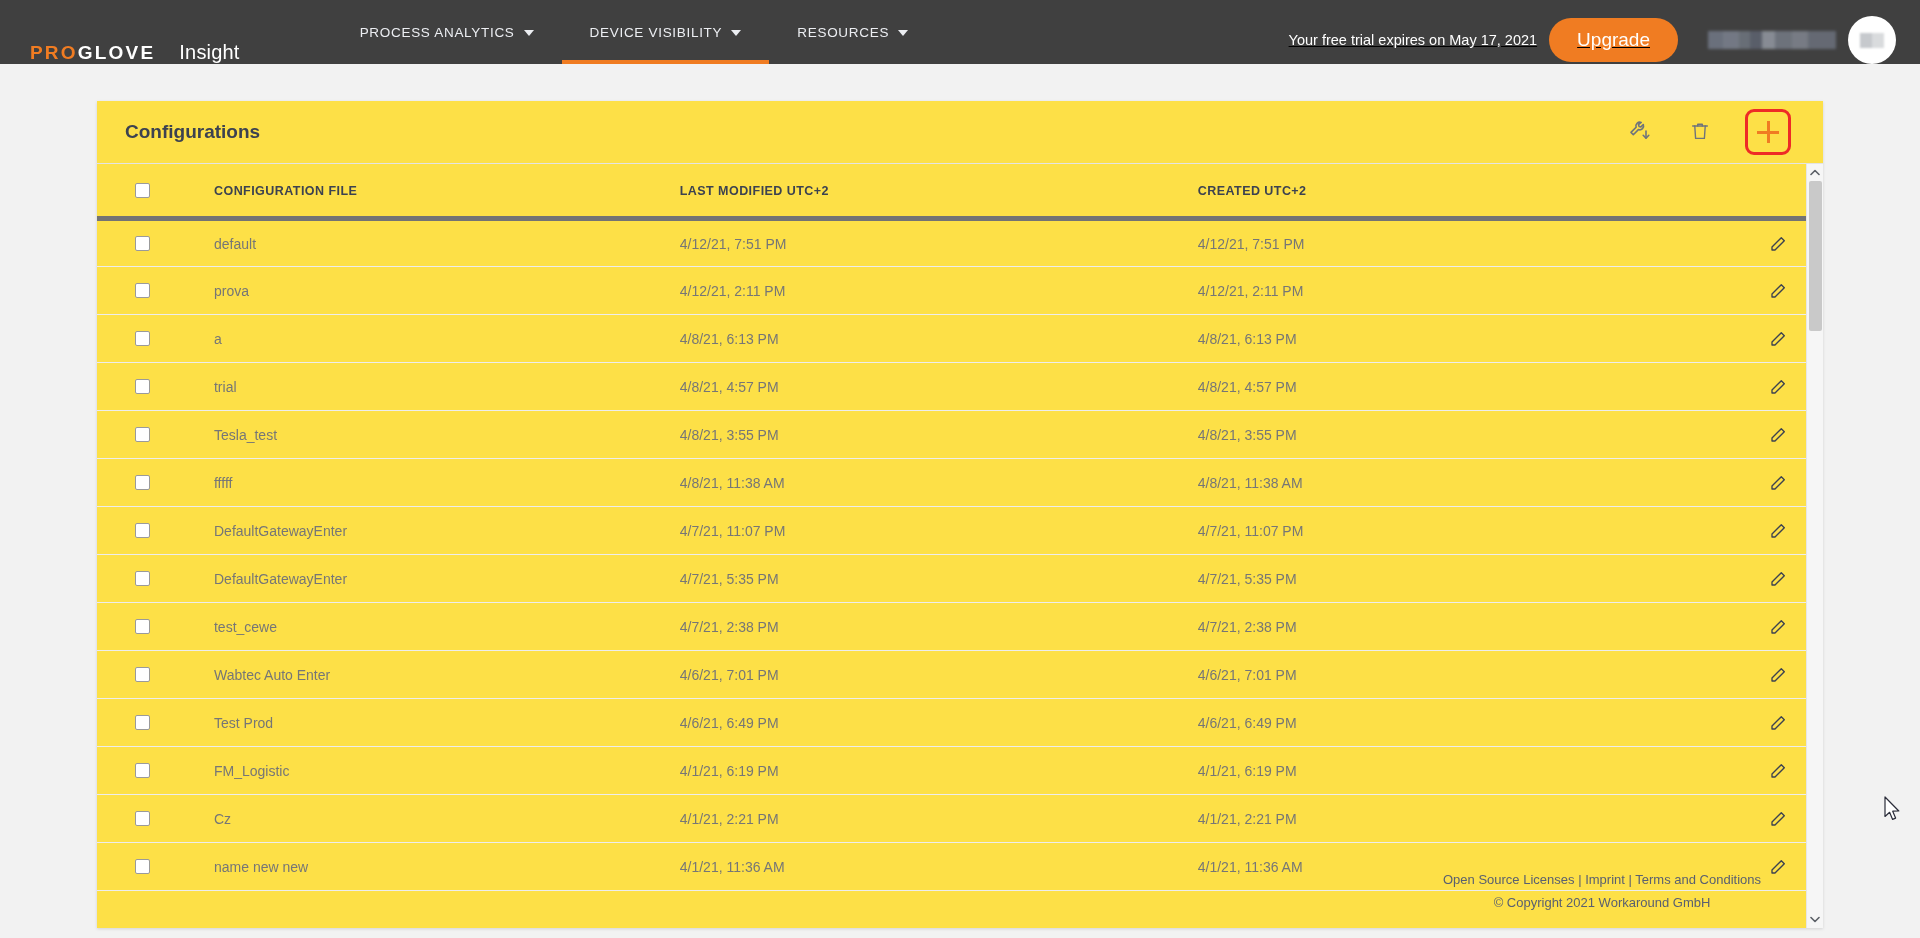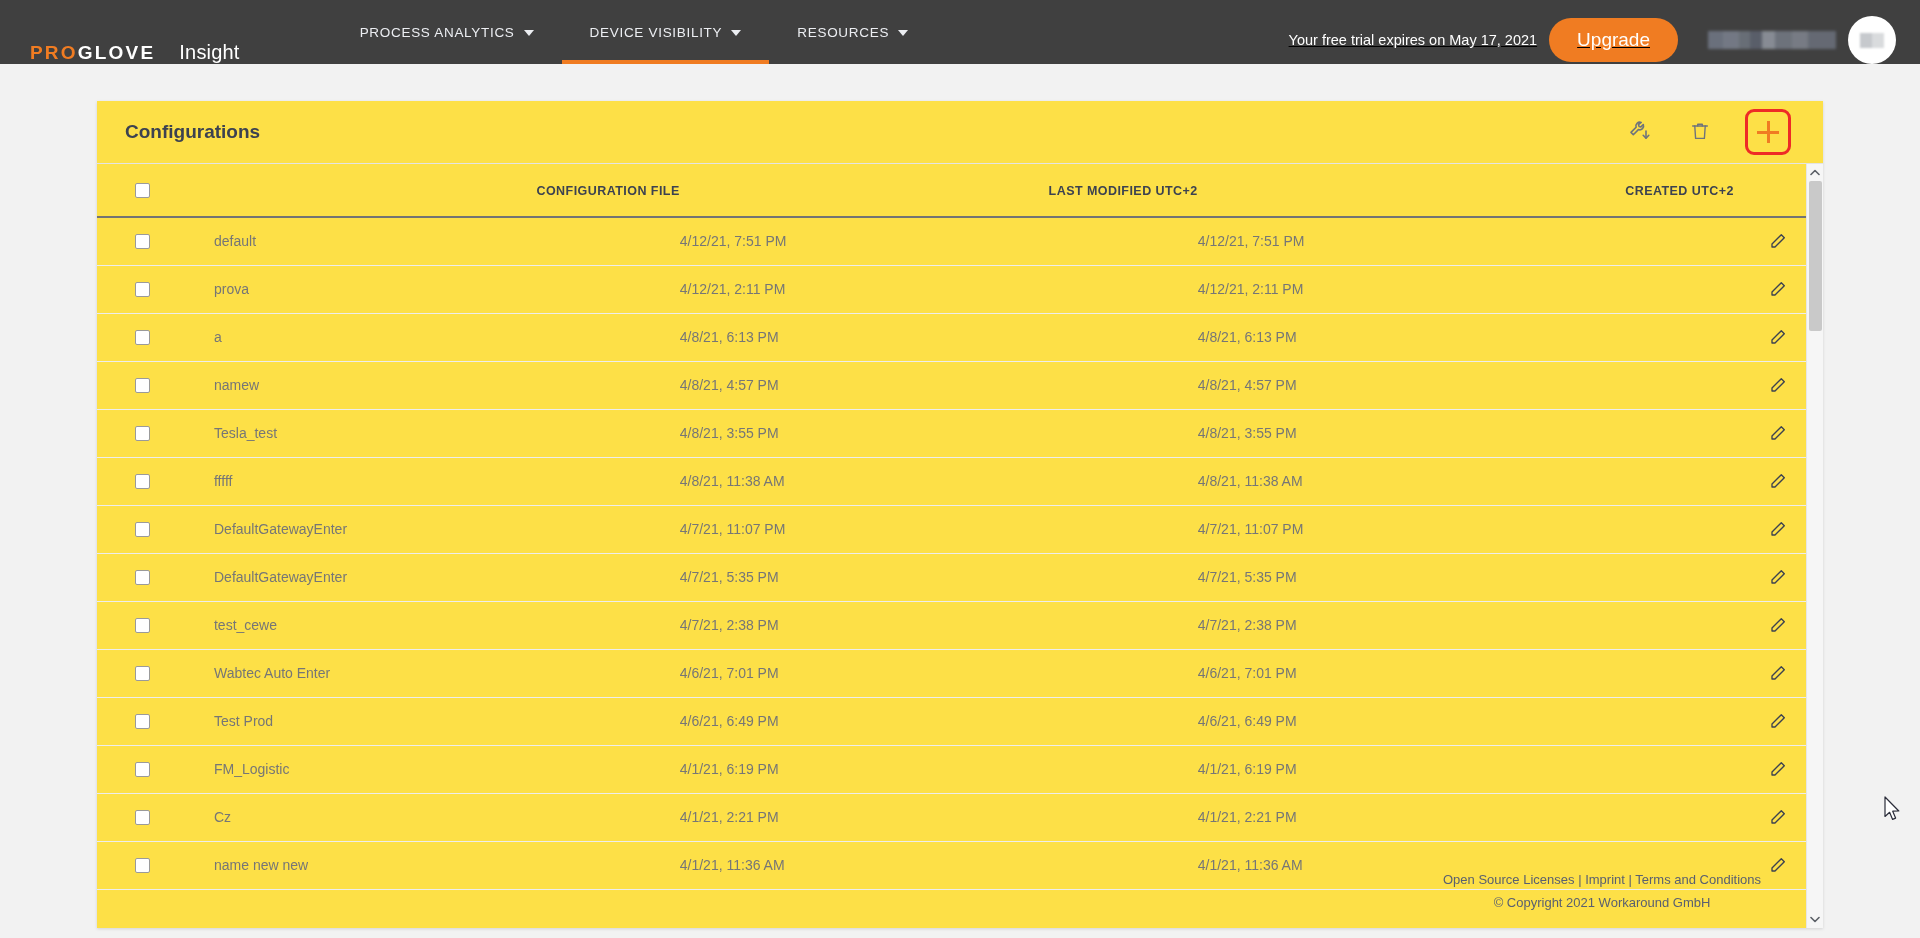--- a/index.html
+++ b/index.html
@@ -110,24 +110,24 @@
   }
   .plus-v, .plus-h { position: absolute; background: #f07c22; }
   .plus-box { position: relative; width: 22px; height: 22px; }
   .plus-v { left: 9.5px; top: 0; width: 3px; height: 22px; }
   .plus-h { top: 9.5px; left: 0; height: 3px; width: 22px; }
 
   
   .table-wrap { position: relative; height: 764px; }
   table { width: 100%; border-collapse: collapse; table-layout: fixed; }
   th {
-    text-align: right;
+    text-align: left;
     color: #3c4250; font-size: 12.5px; font-weight: bold; letter-spacing: .45px;
     padding: 19px 0 18px;
-    border-bottom: 2px solid #737373;
+    border-bottom: 5px solid #737373;
     white-space: nowrap;
   }
   td {
     color: #767676; font-size: 14px;
     padding: 0; height: 48px;
     border-bottom: 1px solid #ededed;
     vertical-align: middle;
   }
   .col-check { width: 84px; padding-left: 38px !important; }
   .col-name  { width: 492px; padding-left: 32px !important; }
@@ -291,21 +291,21 @@
               <td class="col-mod">4/8/21, 6:13 PM</td>
               <td class="col-cre">4/8/21, 6:13 PM</td>
               <td class="col-edit edit-cell"><button class="edit-btn"><span><svg width="18" height="18" viewBox="0 0 24 24" fill="none" stroke="#3c4250" stroke-width="1.8" stroke-linecap="round" stroke-linejoin="round">
                       <path d="M16.4 3.6 20.4 7.6 8 20H4v-4z"></path>
                     </svg></span></button></td>
             </tr>
             <tr>
               <td class="col-check">
                 <span class="chk"></span>
               </td>
-              <td class="col-name">namew</td>
+              <td class="col-name">trial</td>
               <td class="col-mod">4/8/21, 4:57 PM</td>
               <td class="col-cre">4/8/21, 4:57 PM</td>
               <td class="col-edit edit-cell"><button class="edit-btn"><span><svg width="18" height="18" viewBox="0 0 24 24" fill="none" stroke="#3c4250" stroke-width="1.8" stroke-linecap="round" stroke-linejoin="round">
                       <path d="M16.4 3.6 20.4 7.6 8 20H4v-4z"></path>
                     </svg></span></button></td>
             </tr>
             <tr>
               <td class="col-check">
                 <span class="chk"></span>
               </td>

